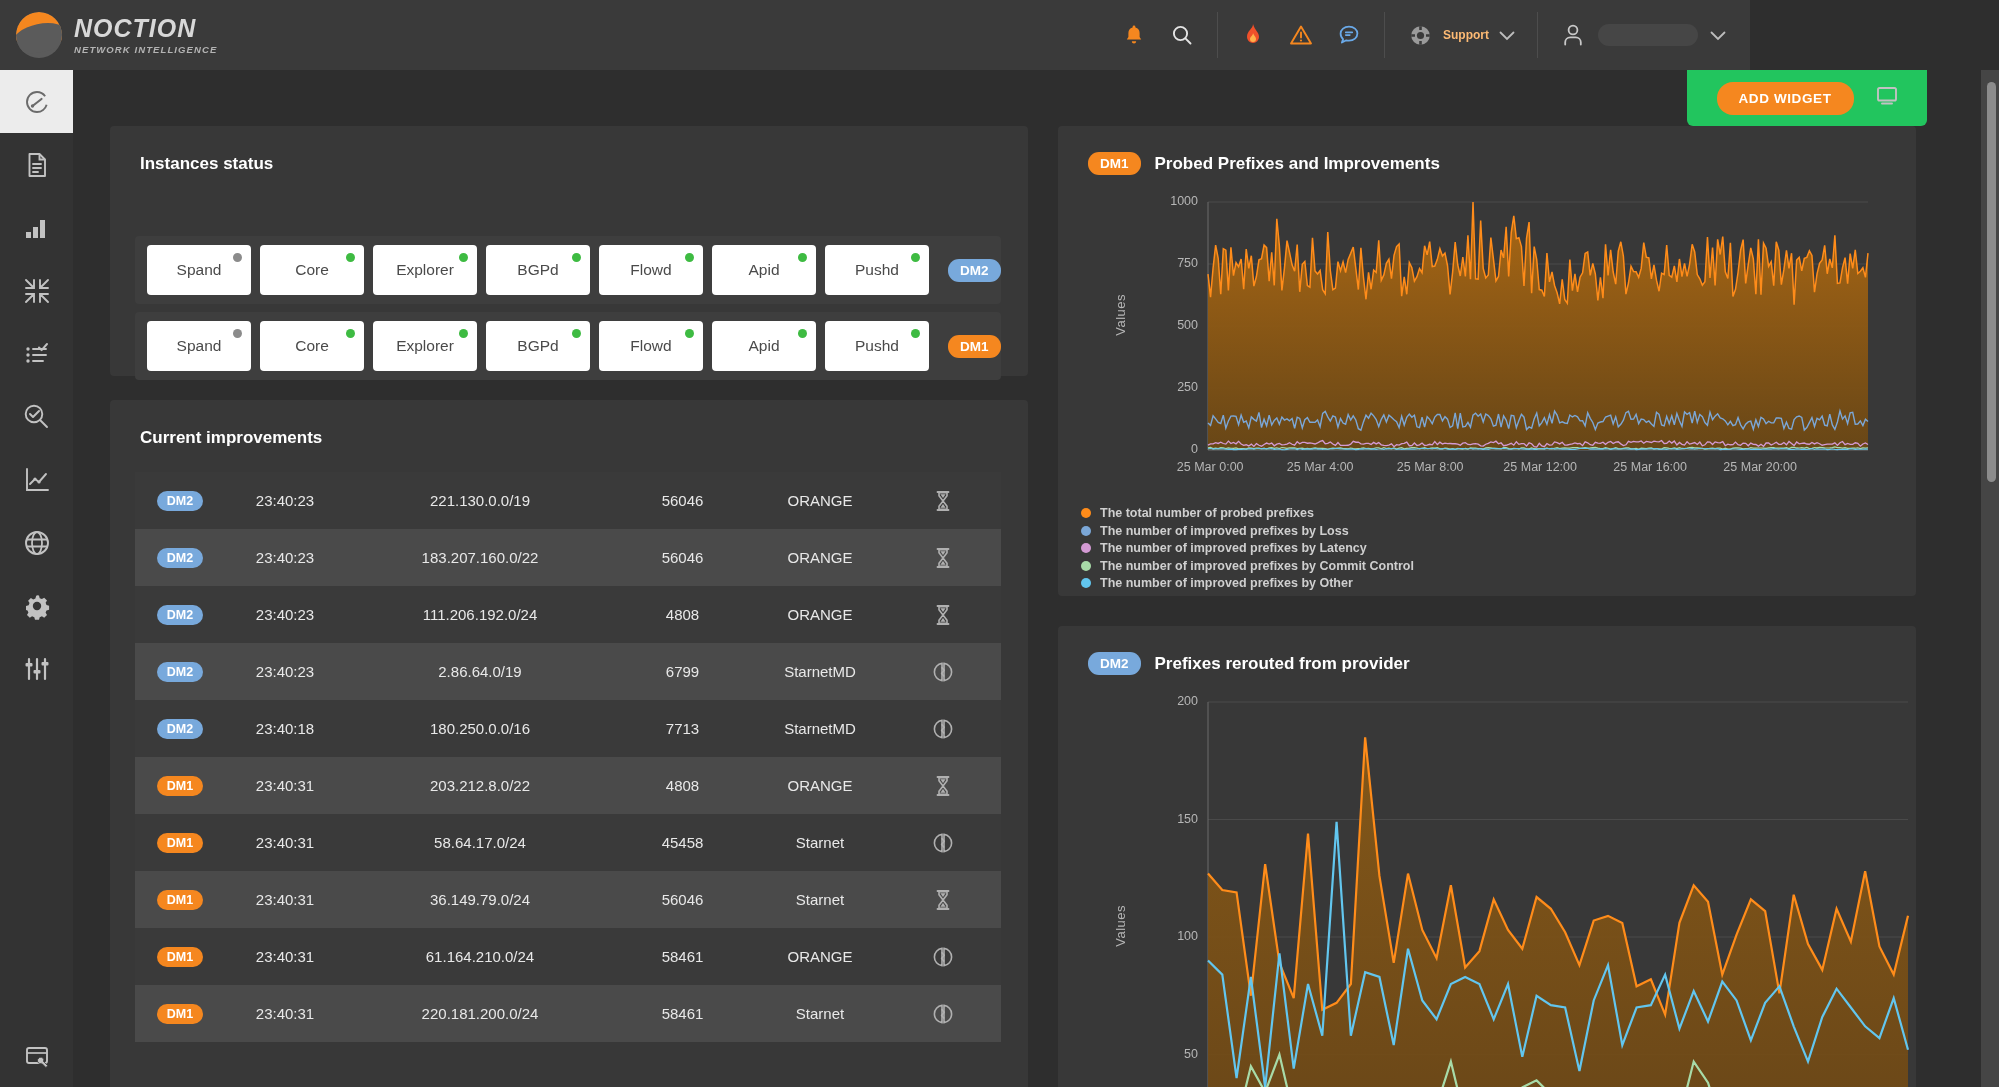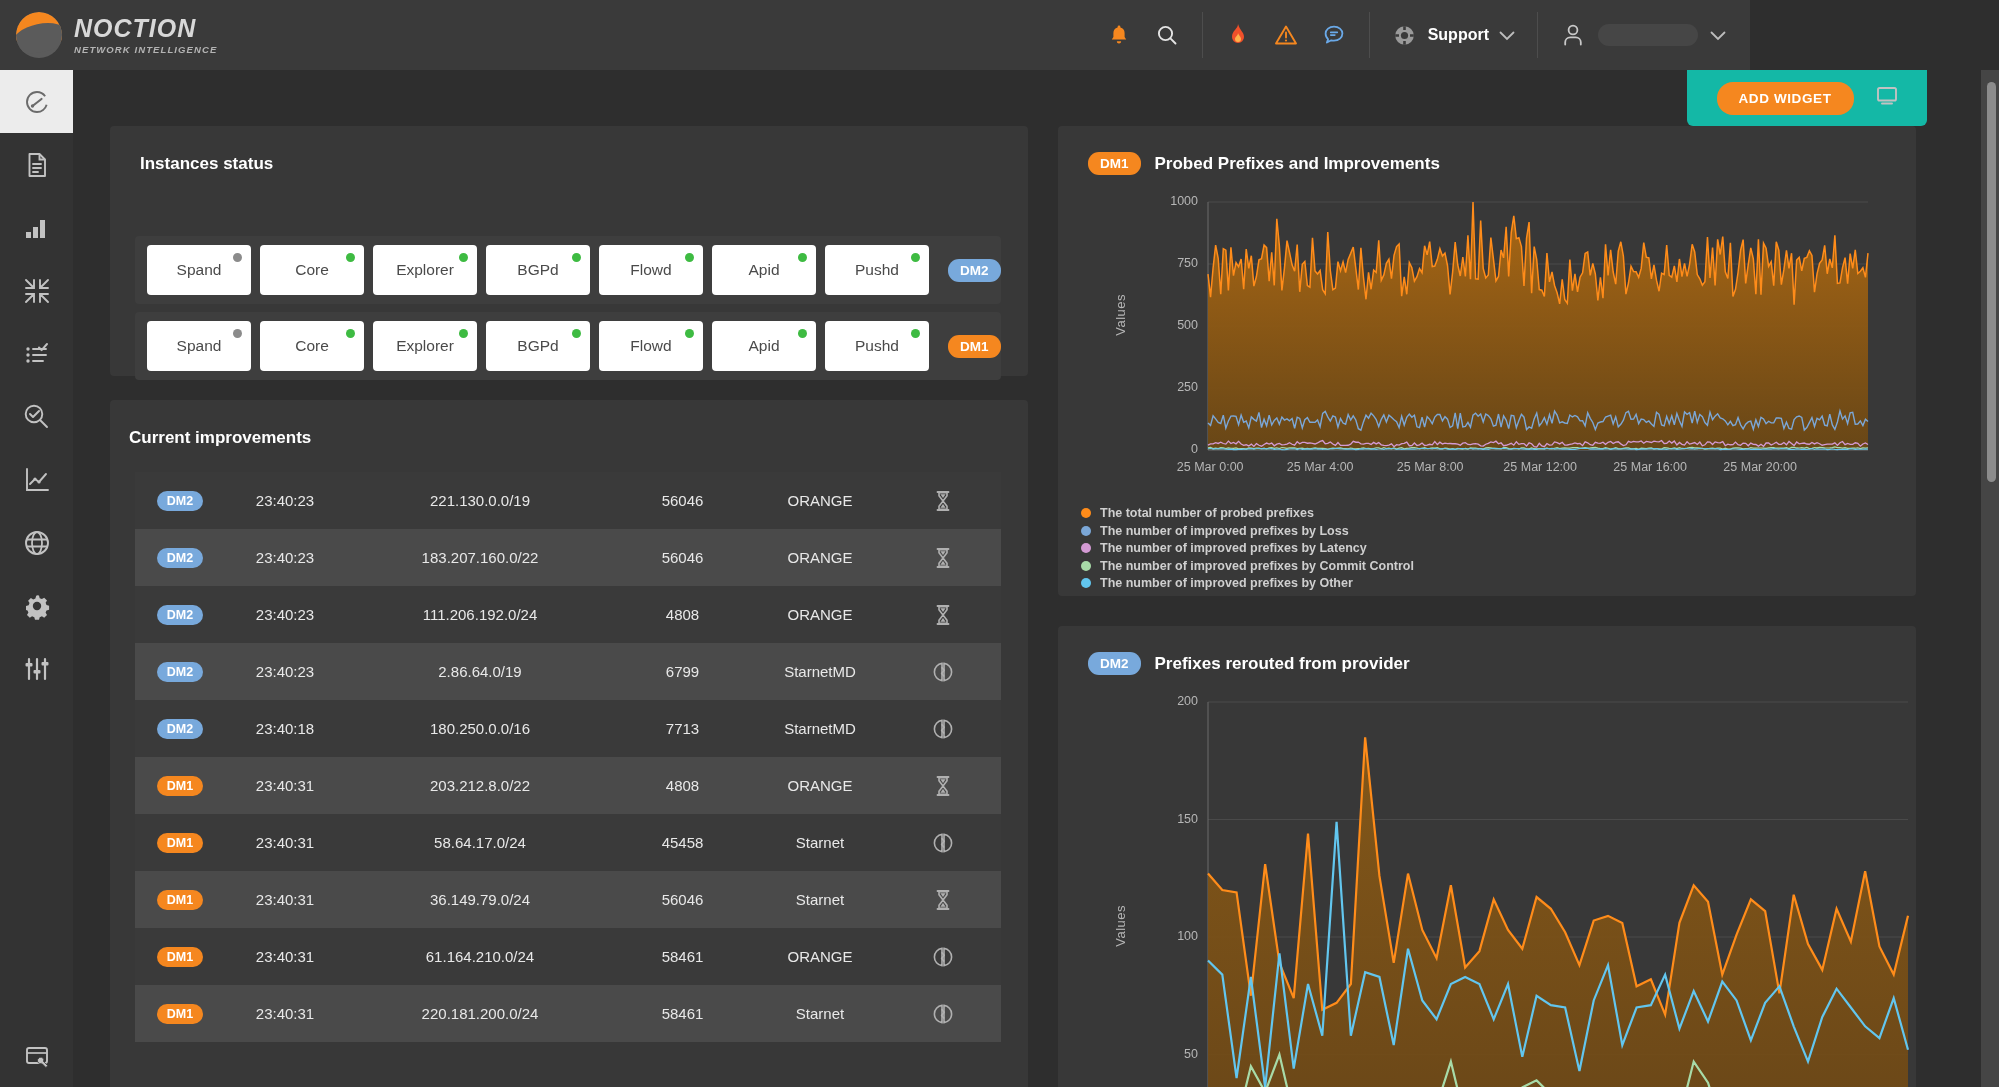--- a/index.html
+++ b/index.html
@@ -22,40 +22,40 @@
   #logo-sub { font-size:9.5px; font-weight:bold; font-style:italic; color:#b4b4b4;
     letter-spacing:1.1px; margin-top:4px; }
 
   #header-right { margin-left:auto; display:flex; align-items:center; height:70px; }
   .hdr-group { display:flex; align-items:center; gap:22px; padding:0 22px; height:46px; }
   .hdr-sep { width:1px; height:46px; background:#4d4d4d; }
   .hicon { width:26px; height:26px; display:flex; align-items:center; justify-content:center;
     cursor:pointer; }
   .hicon svg { display:block; }
   #support-group { display:flex; align-items:center; gap:10px; padding:0 22px; cursor:pointer; }
-  #support-label { font-size:16px; color:#ffffff; font-weight:bold; }
+  #support-label { font-size:12px; color:#fdba74; font-weight:bold; }
   #user-group { display:flex; align-items:center; gap:12px; padding:0 24px 0 22px; cursor:pointer; }
   #user-name-pill { width:100px; height:22px; border-radius:11px; background:#464646; }
   .chev { color:#bdbdbd; font-size:15px; }
 
   
   #sidebar { position:absolute; left:0; top:70px; width:73px; height:1017px;
     background:#333333; z-index:30; }
   .side-item { width:73px; height:63px; display:flex; align-items:center; justify-content:center;
     cursor:pointer; }
   .side-item.active { background:#ececec; }
   .side-item svg { display:block; }
   #side-bottom { position:absolute; left:0; bottom:0; width:73px; }
 
   
   #main { position:absolute; left:73px; top:70px; width:1926px; height:1017px;
     background:#2e2e2e; overflow:hidden; }
 
   #toolbar { position:absolute; right:72px; top:0; width:240px; height:56px;
-    background:#14b8a6; border-radius:0 0 6px 6px; display:flex; align-items:center;
+    background:#22c55e; border-radius:0 0 6px 6px; display:flex; align-items:center;
     justify-content:center; gap:22px; z-index:20; }
   #add-widget-btn { background:#f5871f; color:#ffffff; font-size:13.5px; font-weight:bold;
     letter-spacing:.6px; border:none; border-radius:16px; padding:9px 22px; cursor:pointer; }
   #monitor-btn { cursor:pointer; }
 
   
   #scroll-track { position:absolute; right:0; top:0; width:18px; height:1017px; background:#454545; }
   #scroll-thumb { position:absolute; right:3px; top:12px; width:9px; height:400px;
     background:#8c8c8c; border-radius:5px; cursor:pointer; }
 
@@ -72,21 +72,21 @@
   .inst-chip { position:relative; width:104px; height:50px; background:#ffffff; border-radius:4px;
     display:flex; align-items:center; justify-content:center; cursor:pointer; }
   .inst-chip-label { font-size:15.5px; color:#4a4a4a; }
   .inst-dot { position:absolute; right:9px; top:8px; width:9px; height:9px; border-radius:50%; }
   .host-pill { font-size:13.5px; font-weight:bold; color:#ffffff; border-radius:11px;
     padding:4px 12px; margin-left:10px; }
   .pill-dm1 { background:#f5871f; }
   .pill-dm2 { background:#78a9dc; }
 
   #card-improvements { left:37px; top:330px; width:918px; height:1050px; overflow:hidden; }
-  #card-improvements .card-title { position:absolute; left:19px; top:28px; }
+  #card-improvements .card-title { position:absolute; left:30px; top:28px; }
   #imp-table { position:absolute; left:25px; top:72px; width:866px; }
   .imp-row { display:flex; align-items:center; height:57px; }
   .imp-head { height:54px; background:#3d3d3d; }
   .imp-head .cell { font-size:15.5px; font-weight:bold; color:#ffffff; }
   .imp-body-row:nth-child(odd) { background:#3a3a3a; }
   .imp-body-row:nth-child(even) { background:#4a4a4a; }
   .cell { font-size:15px; color:#e8e8e8; text-align:center; }
   .c-host { width:90px; display:flex; justify-content:center; }
   .c-time { width:120px; }
   .c-prefix { width:270px; }

